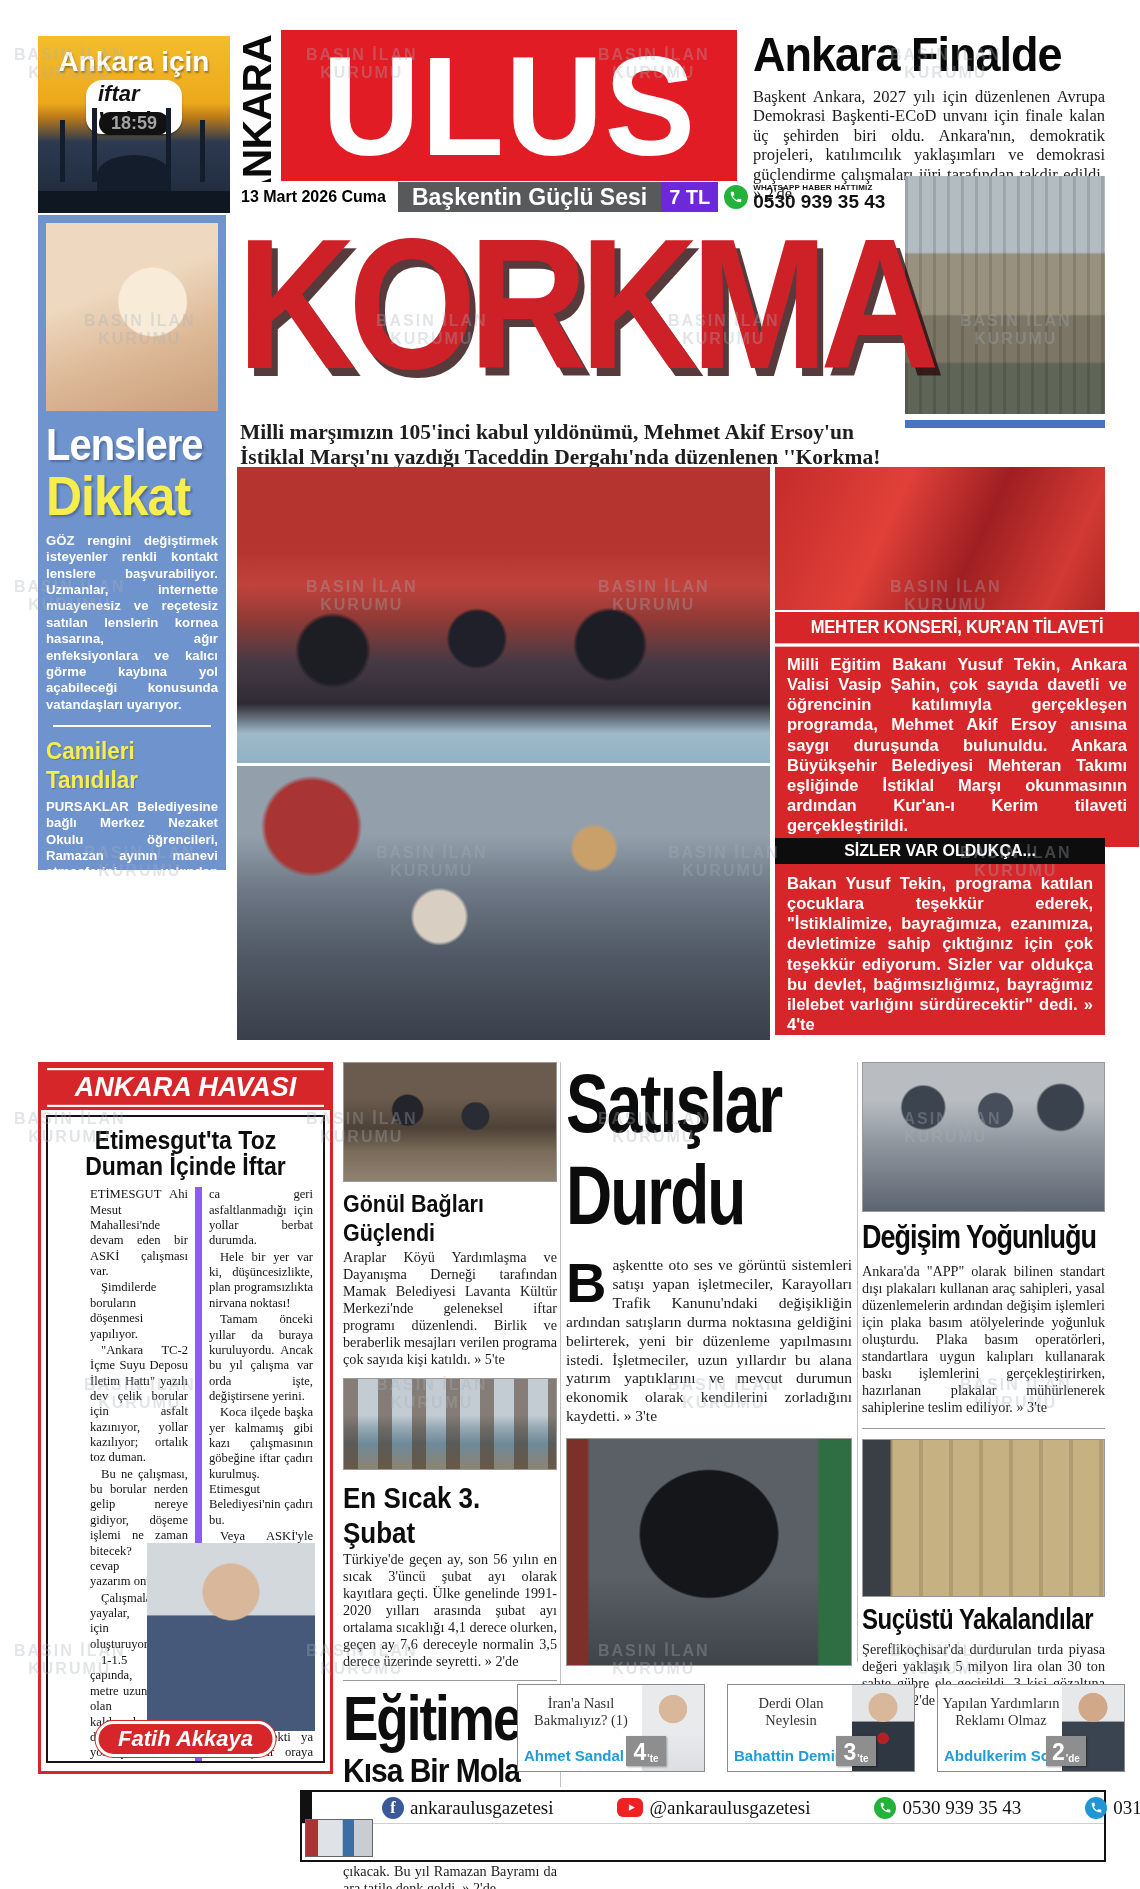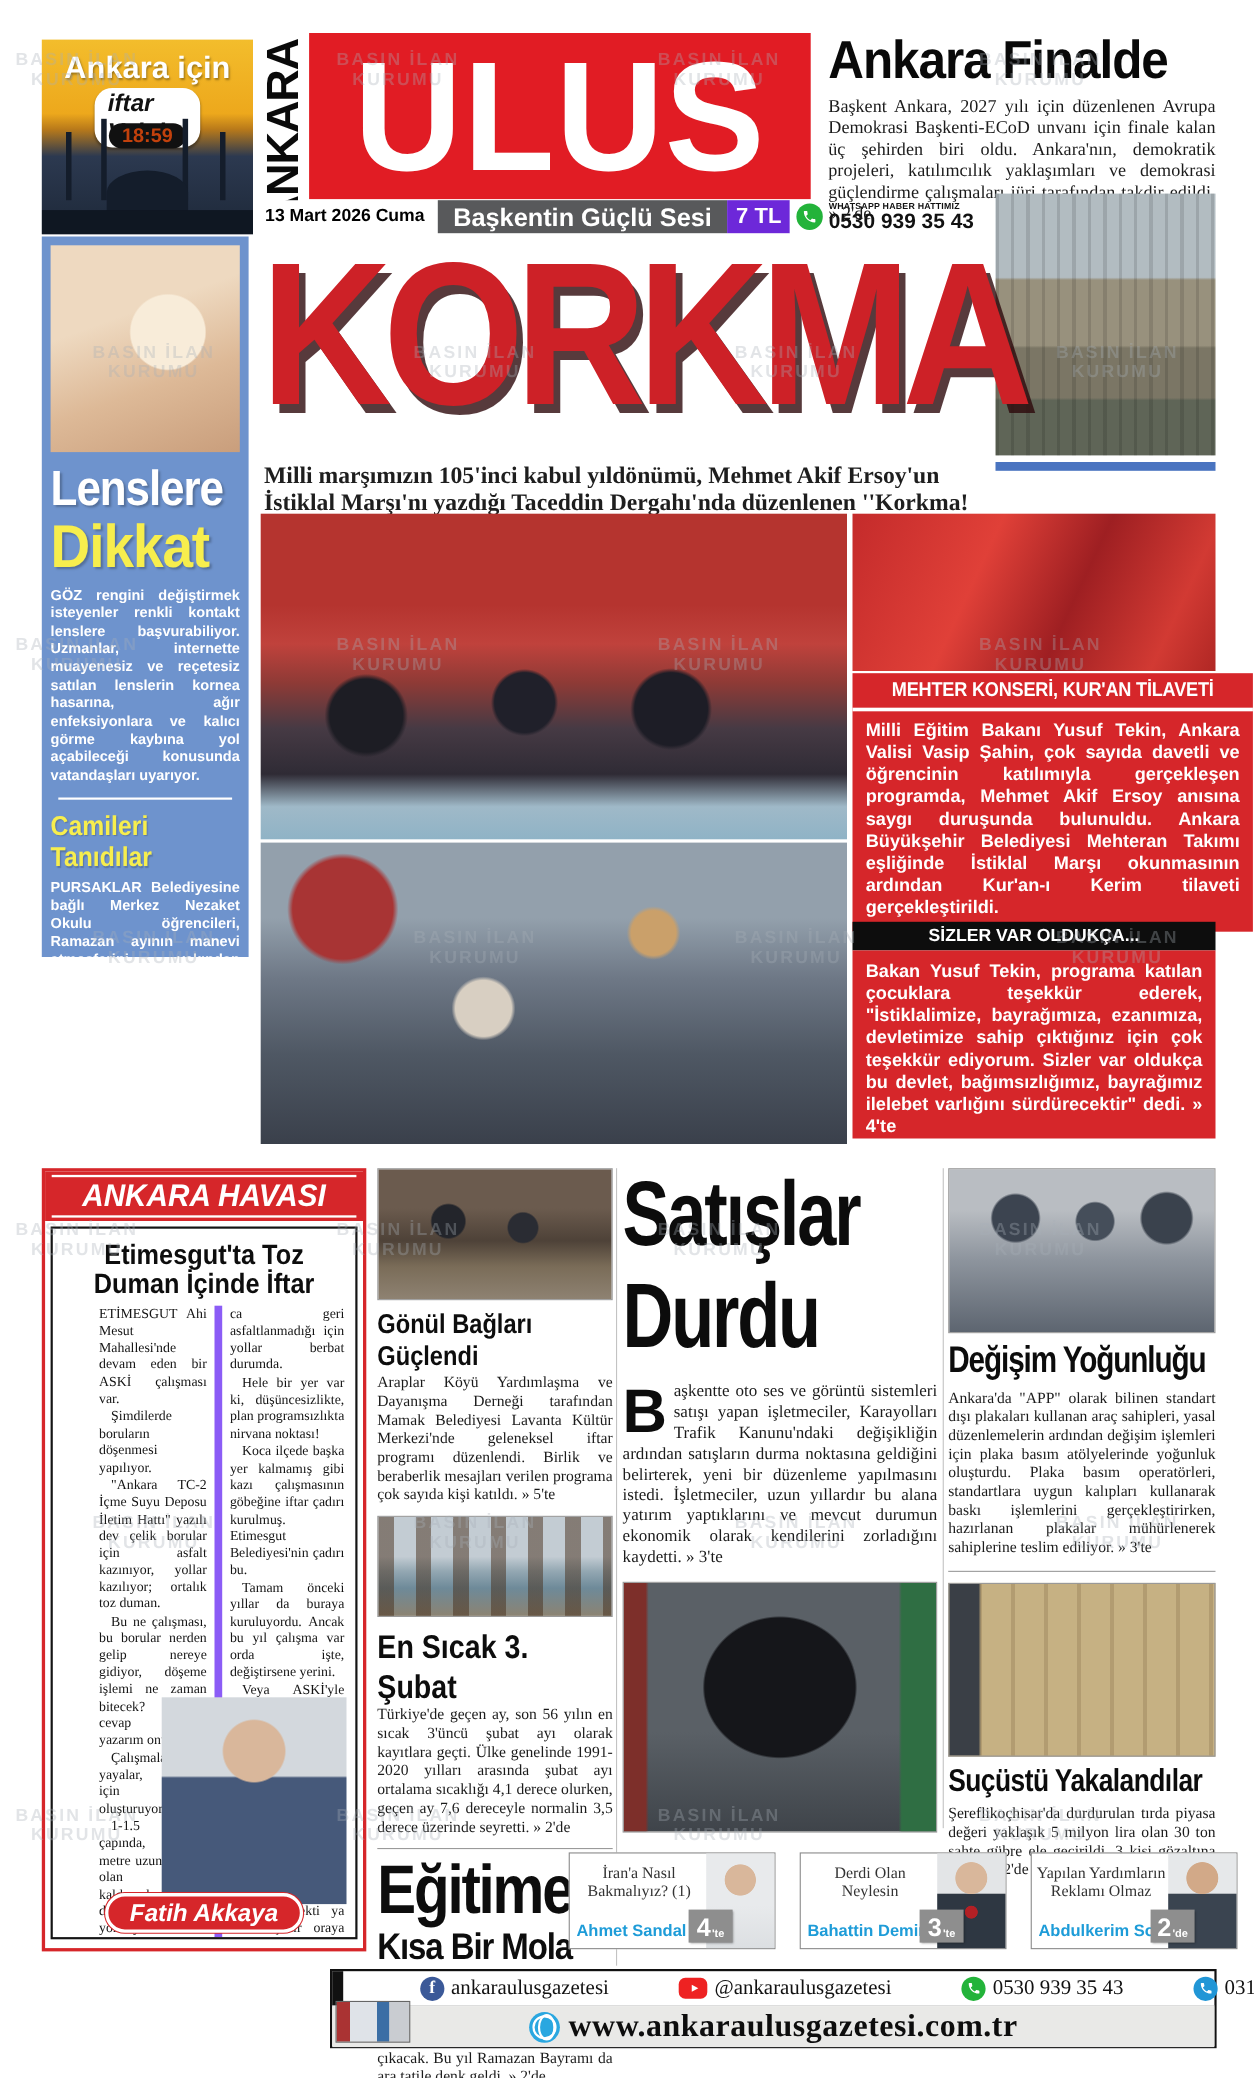--- a/index.html
+++ b/index.html
@@ -24,21 +24,21 @@
   #iftar-box .dome { position:absolute; width:74px; height:40px; border-radius:50% 50% 0 0;
     background:#141d2b; left:59px; bottom:18px; }
   #iftar-box .base { position:absolute; left:0; right:0; bottom:0; height:22px; background:#0f1722; }
   #iftar-title { position:absolute; top:10px; width:100%; text-align:center;
     font-weight:800; font-size:28px; color:#fff; text-shadow:1px 2px 2px rgba(0,0,0,.35); }
   #iftar-sub { position:absolute; top:44px; left:50%; transform:translateX(-50%);
     background:#fff; border-radius:16px; padding:1px 12px; font-style:italic;
     font-weight:800; font-size:22px; color:#111; box-shadow:0 2px 2px rgba(0,0,0,.3); }
   #iftar-time { position:absolute; top:76px; left:50%; transform:translateX(-50%);
     background:#111; border-radius:14px; padding:1px 12px;
-    font-weight:800; font-size:18px; color:#c2410c; }
+    font-weight:800; font-size:18px; color:#a3a3a3; }
 
   #vertical-brand { left:234px; top:30px; width:182px; height:46px;
     transform-origin:0 0; transform:rotate(-90deg) translateX(-182px);
     font-weight:800; font-size:41px; letter-spacing:-1px; color:#0a0a0a; text-align:center; }
   #masthead-red { left:281px; top:30px; width:456px; height:151px; background:#e11c24;
     display:flex; align-items:center; justify-content:center; }
   #masthead-title { color:#fff; font-weight:800; font-size:136px; letter-spacing:1px;
     transform:scaleY(1.04); line-height:1; }
   #info-strip { left:237px; top:182px; height:30px; display:flex; align-items:stretch; }
   #info-date { background:#fff; color:#000; font-weight:800; font-size:16px;
@@ -356,22 +356,22 @@
             <p>Şimdilerde boruların döşenmesi yapılıyor.</p>
             <p>"Ankara TC-2 İçme Suyu Deposu İletim Hattı" yazılı dev çelik borular için asfalt kazınıyor, yollar kazılıyor; ortalık toz duman.</p>
             <p>Bu ne çalışması, bu borular nerden gelip nereye gidiyor, döşeme işlemi ne zaman bitecek? ASKİ cevap verirse, yazarım onu da.</p>
             <p>Çalışmalar yayalar, araçlar için tehlike oluşturuyor.</p>
             <p>1-1.5 metre çapında, 8-10 metre uzunluğunda olan borular, kaldırımlara dizilmiş, her an yola yuvarlanacak gibi duruyor.</p>
             <p>Boruların içinde çocuklar oynuyor.</p>
           </div>
         <div class="hcol second">
             <p>ca geri asfaltlanmadığı için yollar berbat durumda.</p>
             <p>Hele bir yer var ki, düşüncesizlikte, plan programsızlıkta nirvana noktası!</p>
+            <p>Tamam önceki yıllar da buraya kuruluyordu. Ancak bu yıl çalışma var orda işte, değiştirsene yerini.</p>
             <p>Koca ilçede başka yer kalmamış gibi kazı çalışmasının göbeğine iftar çadırı kurulmuş. Etimesgut Belediyesi'nin çadırı bu.</p>
-            <p>Tamam önceki yıllar da buraya kuruluyordu. Ancak bu yıl çalışma var orda işte, değiştirsene yerini.</p>
             <p>Veya ASKİ'yle belediye en başta bunu niye öngöremiyor? İnsanlar yoğun toz altında yemek kuyruğunda bekliyor. Çadırın içi de öyle. Yemekler sağlıksız hale geliyor eminim ki.</p>
             <p>Ya çalışma Ramazan'a denk getirilmeyecekti ya da o çadır oraya kurulmayacaktı. Bu kadar basit.</p>
             <p>ASKİ ve Etimesgut Belediyesi bunu nasıl düşünemiyor? Yok düşünüyorlar da, halkın o halini önemsemiyorlar mı?</p>
           </div>
       </div>
       <div id="author-photo"></div>
       <div id="author-name">Fatih Akkaya</div>
     </div>
   </div>
 
@@ -460,24 +460,20 @@
       </div>
       <div class="item">
         <span class="ic tel">
           <svg viewBox="0 0 24 24">
               <path d="M6.6 10.8c1.4 2.8 3.8 5.1 6.6 6.6l2.2-2.2c.3-.3.7-.4 1-.2 1.1.4 2.3.6 3.6.6.6 0 1 .4 1 1V20c0 .6-.4 1-1 1C10.6 21 3 13.4 3 4c0-.6.4-1 1-1h3.5c.6 0 1 .4 1 1 0 1.2.2 2.4.6 3.6.1.3 0 .7-.2 1l-2.3 2.2z"></path>
             </svg>
         </span>
         <span>0312 384 30 70 (Pbx)</span>
       </div>
     </div>
-    <div id="footer-row2">
-      <span class="ic globe"></span>
-      <span id="website">www.ankaraulusgazetesi.com.tr</span>
-    </div>
     <div id="mini-img"></div>
   </div>
 
   <div id="wm-layer" class="abs" style="left:0;top:0;width:100%;height:100%;pointer-events:none;">
       <div class="wm" style="left: 14px; top: 46px;">
         <div>BASIN İLAN</div>
         <div>KURUMU</div>
       </div>
       <div class="wm" style="left: 306px; top: 46px;">
         <div>BASIN İLAN</div>

